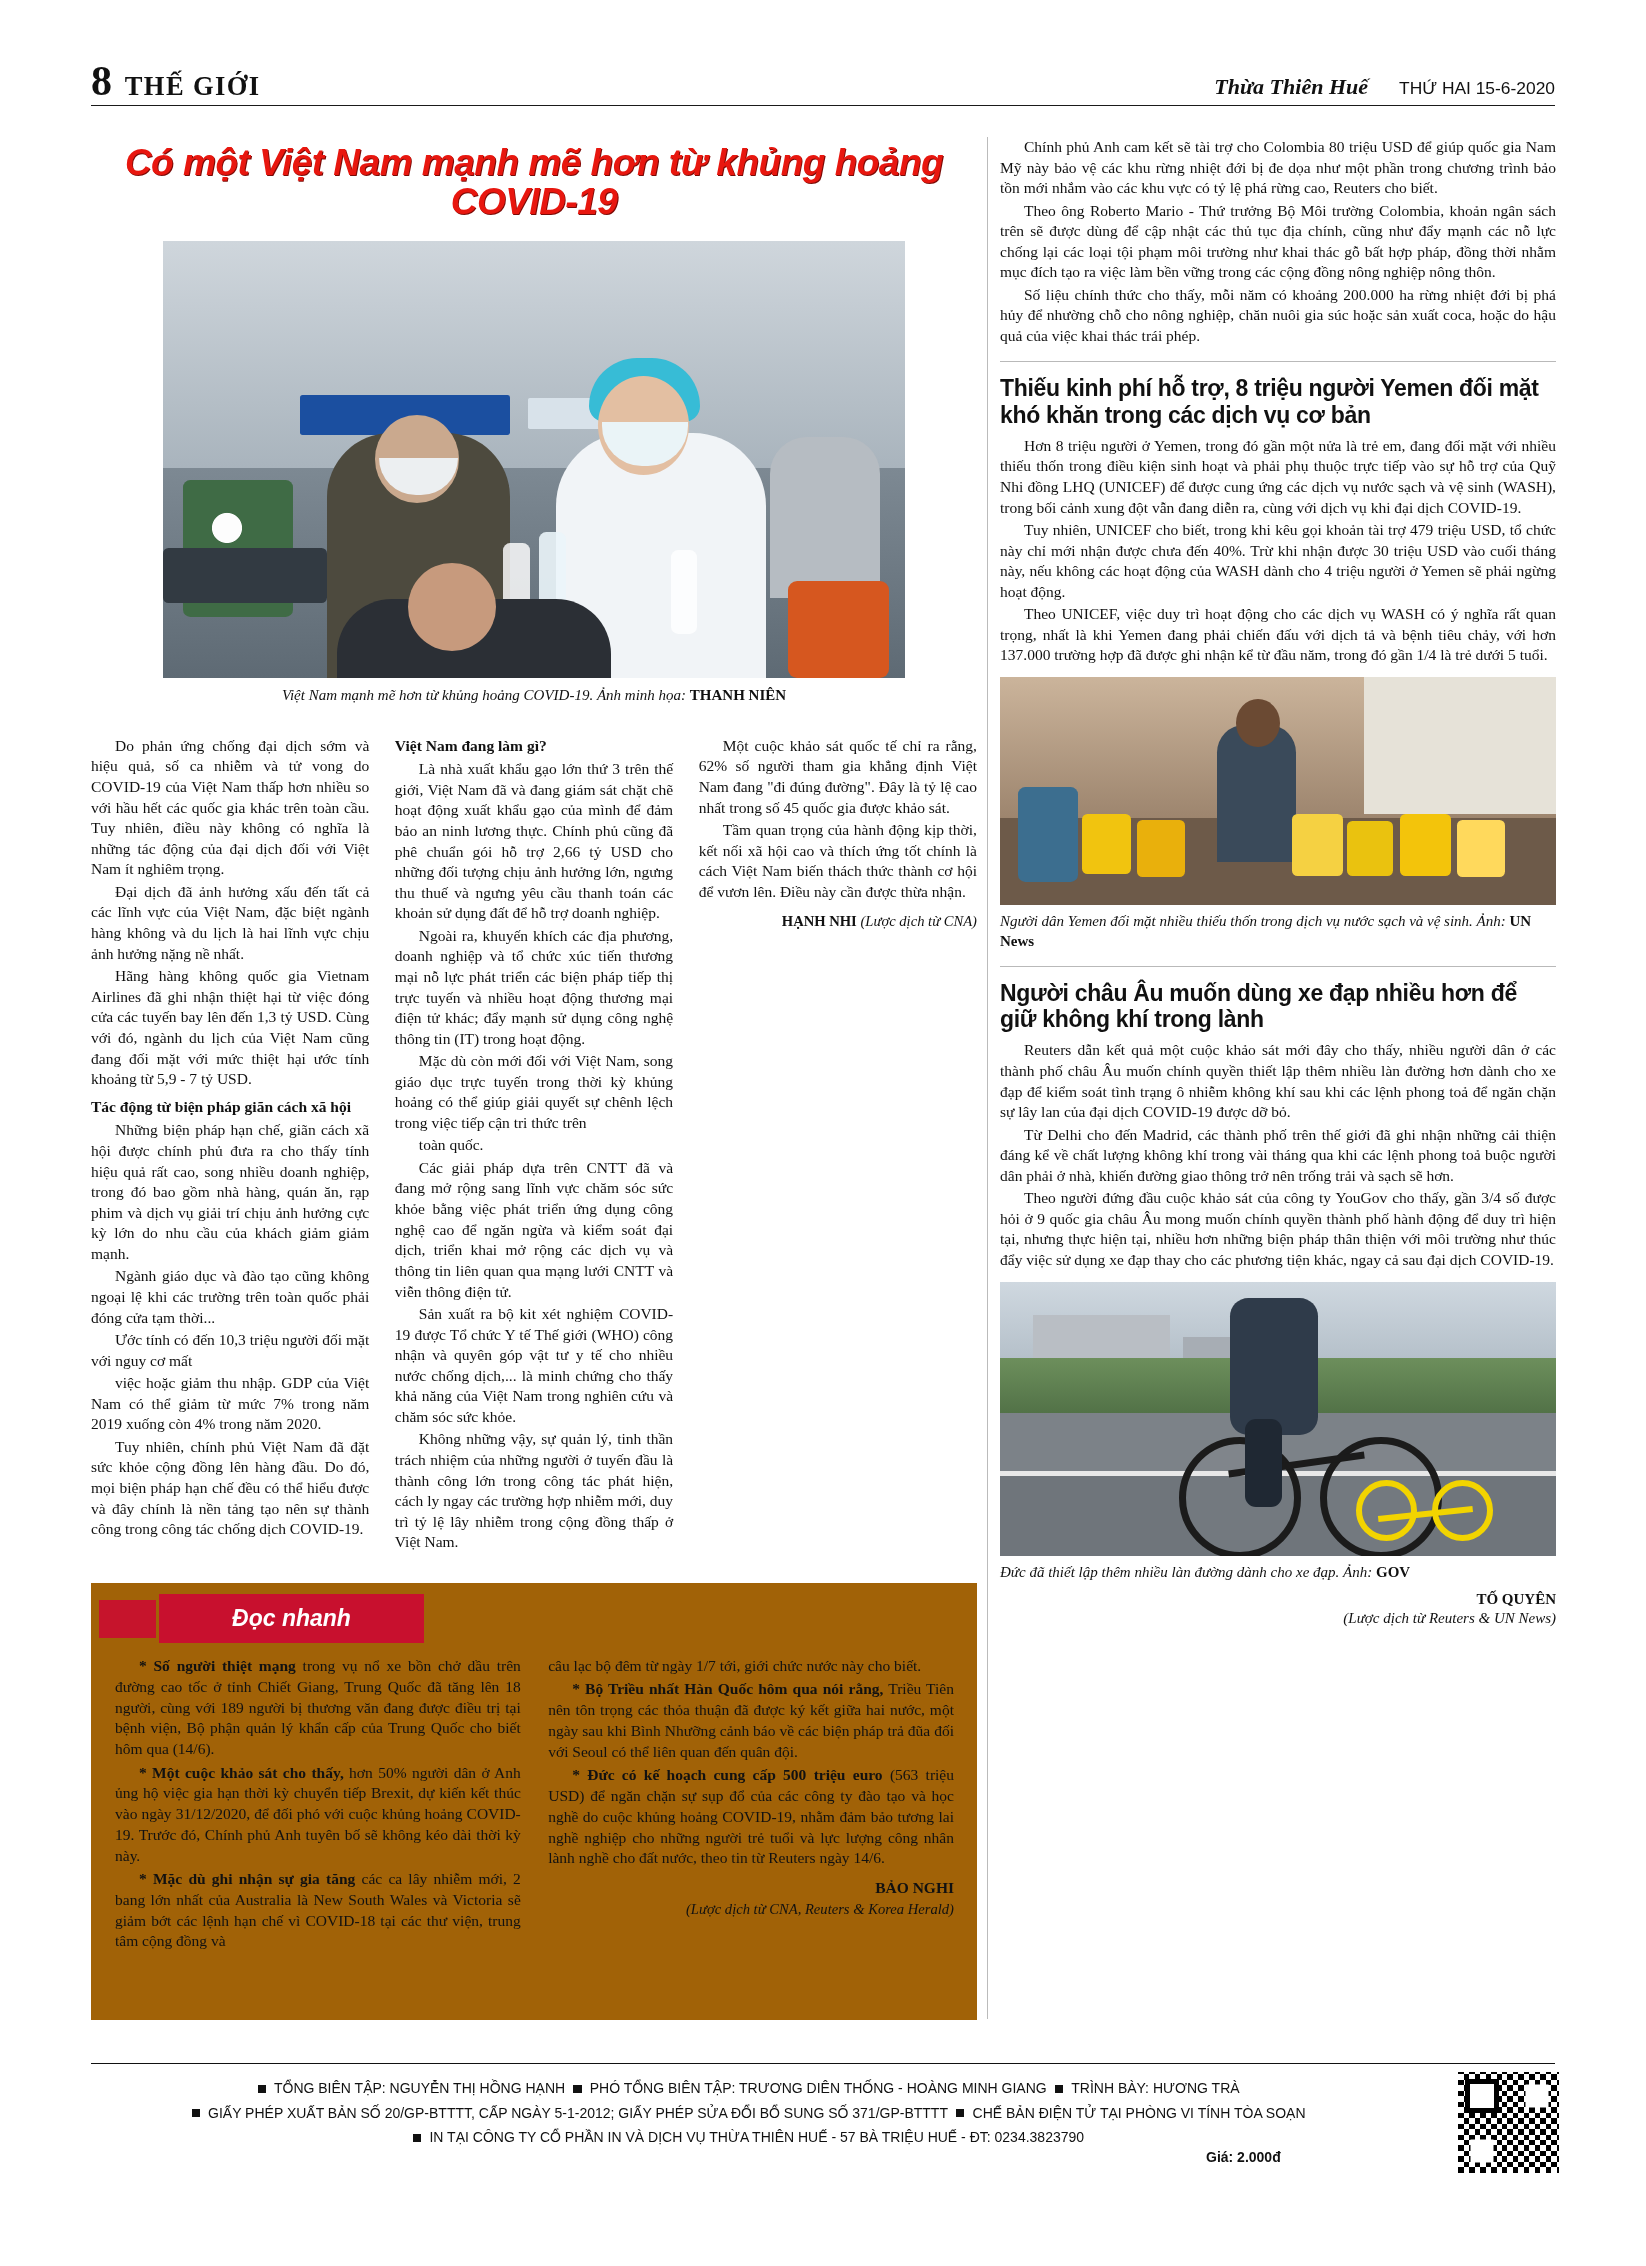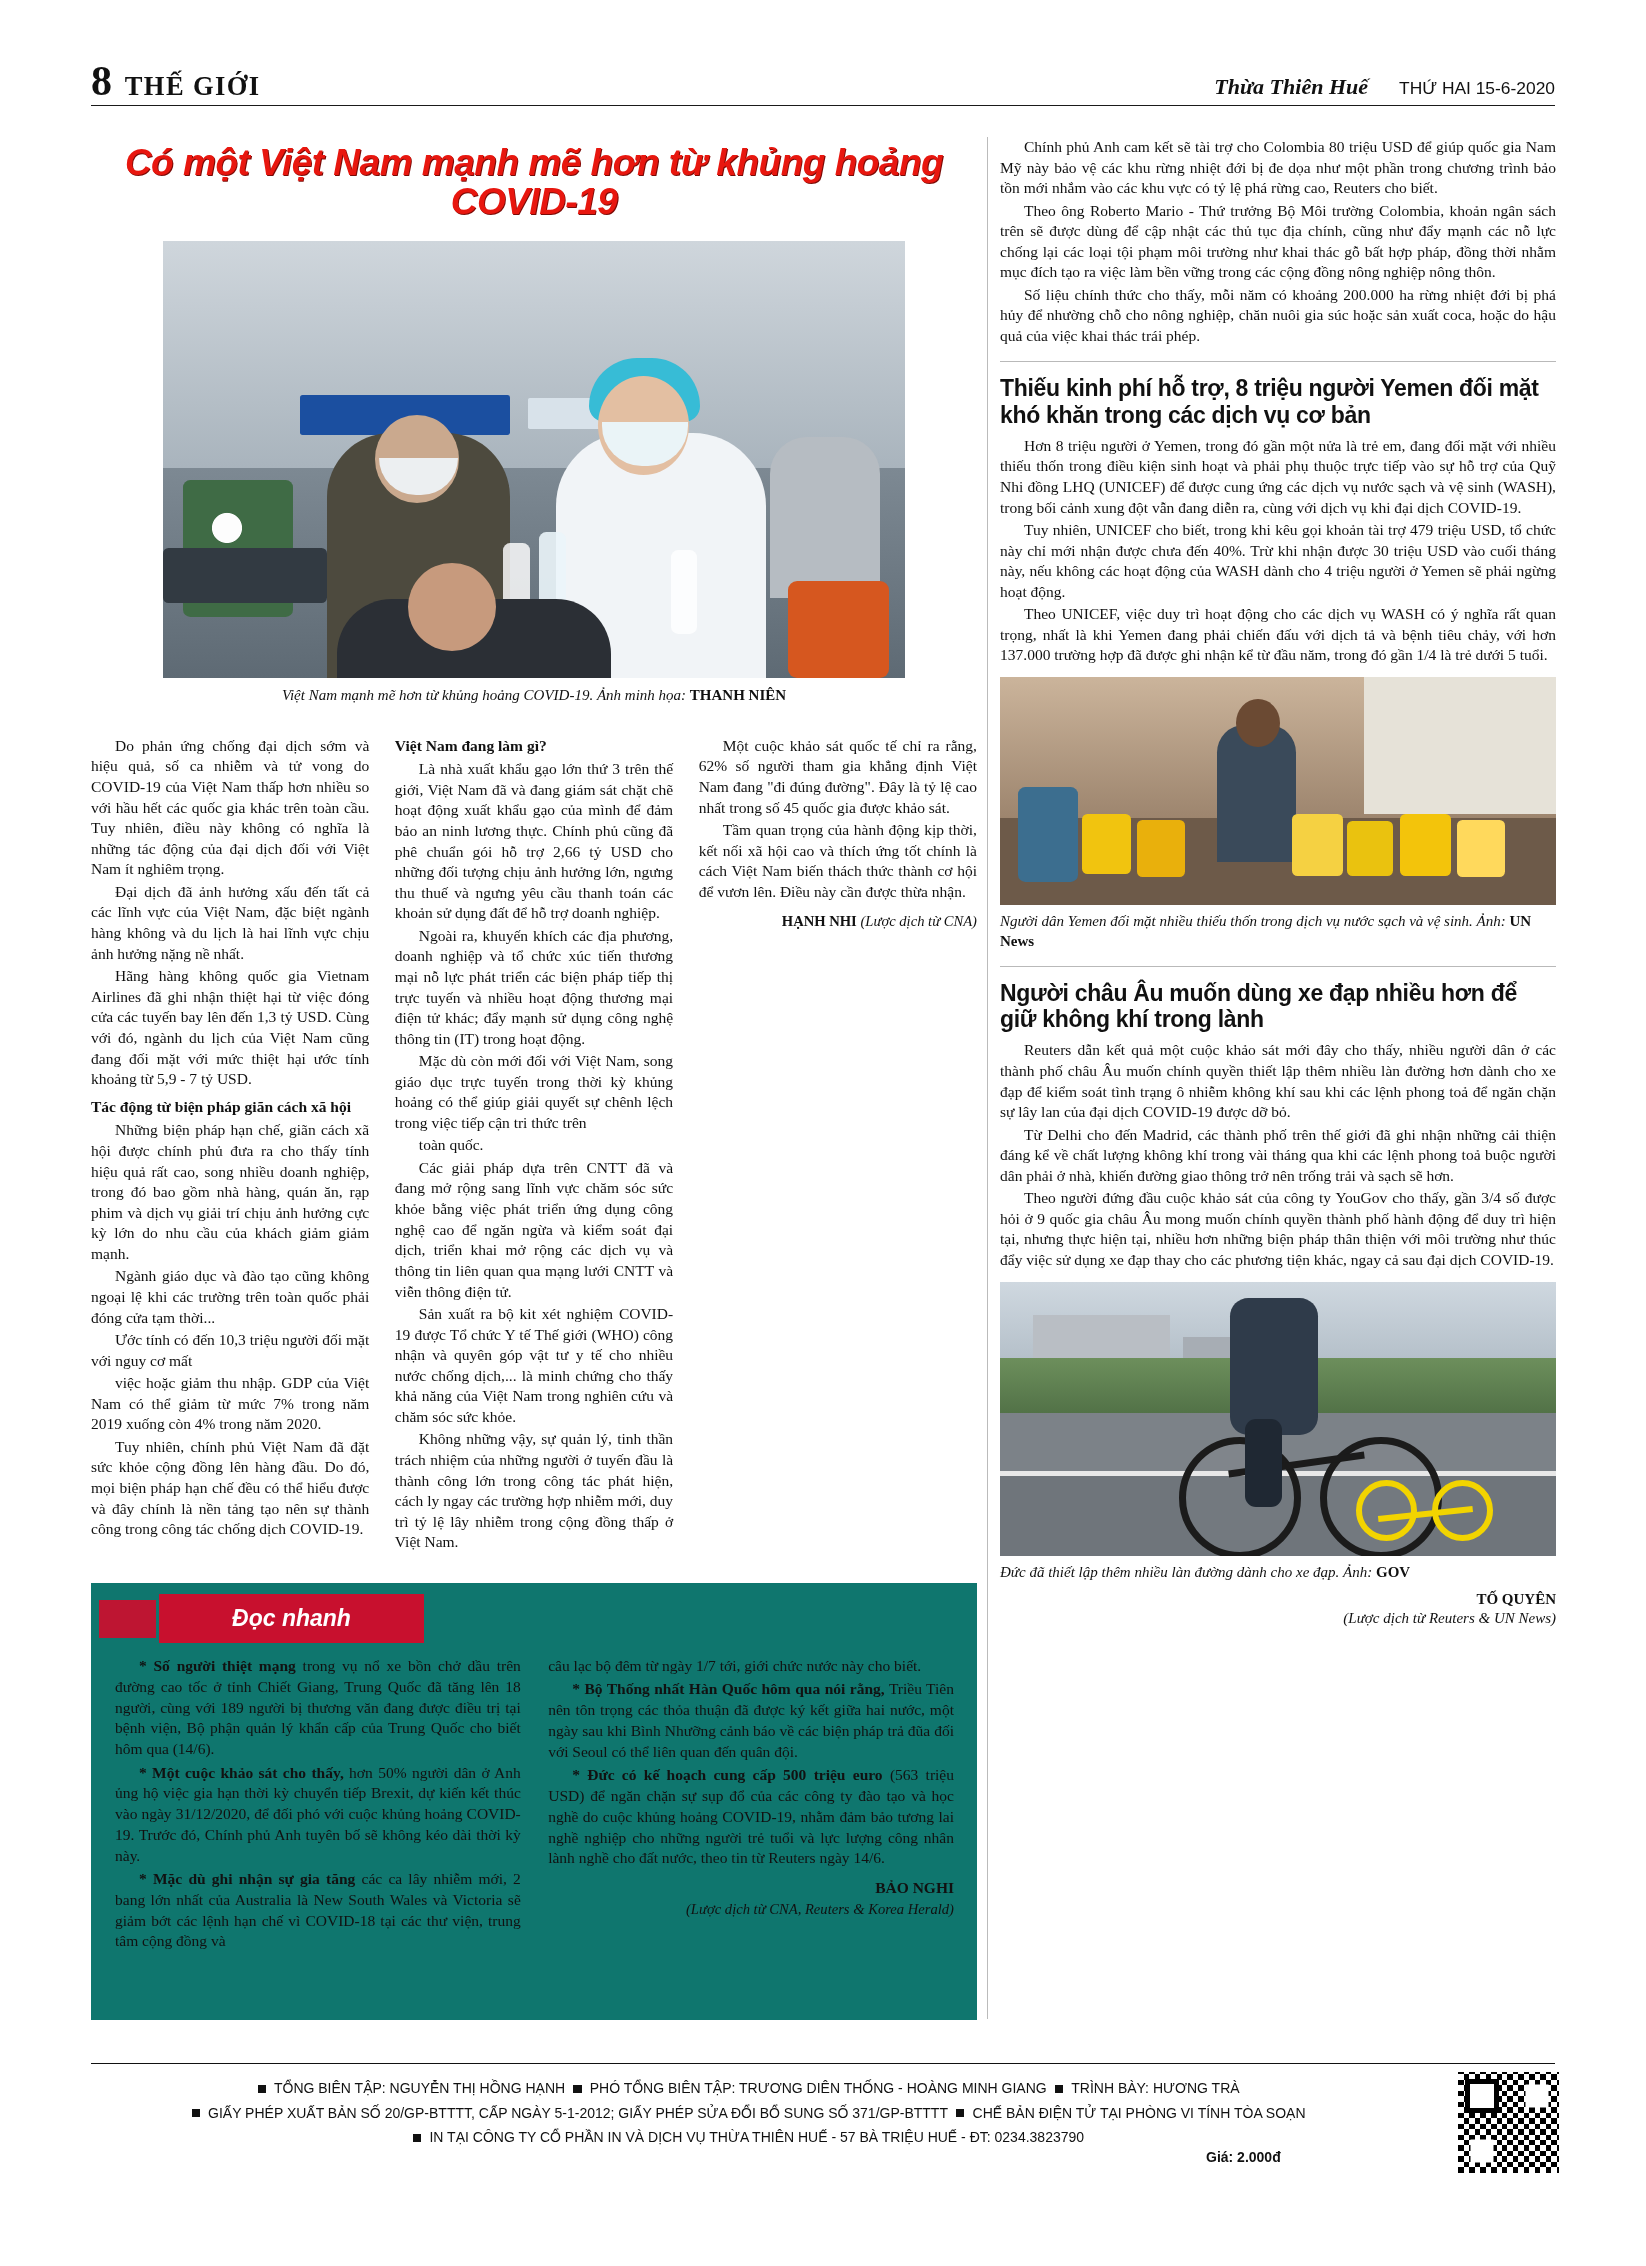--- a/index.html
+++ b/index.html
@@ -340,21 +340,21 @@
   .pb-bike-real-w2 { position:absolute; left:320px; top:155px; width:108px; height:108px; border:7.3px solid #1b1b1b; border-radius:50%; background:rgba(255,255,255,0.03); }
   .pb-bike-frame { position:absolute; left:228px; top:179px; width:137px; height:7.3px; background:#1b1b1b; transform:rotate(-8deg); }
 
   
   .quickread {
     position: absolute;
     left: 91px;
     top: 1583px;
     width: 886px;
     height: 437px;
-    background: #0f766e;
+    background: #a16207;
     box-sizing: border-box;
     padding: 0;
   }
   .qr-tagwrap {
     position: absolute;
     left: 68px;
     top: 11px;
     width: 265px;
     height: 49px;
   }
@@ -606,21 +606,21 @@
     <div class="qr-tagwrap">
       <div class="qr-tag-bar"></div>
       <div class="qr-tag"></div>
       <div class="qr-tag-text">Đọc nhanh</div>
     </div>
     <div class="qr-cols">
       <p><b>* Số người thiệt mạng</b><span> trong vụ nổ xe bồn chở dầu trên đường cao tốc ở tỉnh Chiết Giang, Trung Quốc đã tăng lên 18 người, cùng với 189 người bị thương văn đang được điều trị tại bệnh viện, Bộ phận quản lý khẩn cấp của Trung Quốc cho biết hôm qua (14/6).</span></p>
       <p><b>* Một cuộc khảo sát cho thấy,</b><span> hơn 50% người dân ở Anh ủng hộ việc gia hạn thời kỳ chuyển tiếp Brexit, dự kiến kết thúc vào ngày 31/12/2020, để đối phó với cuộc khủng hoảng COVID-19. Trước đó, Chính phủ Anh tuyên bố sẽ không kéo dài thời kỳ này.</span></p>
       <p><b>* Mặc dù ghi nhận sự gia tăng</b><span> các ca lây nhiễm mới, 2 bang lớn nhất của Australia là New South Wales và Victoria sẽ giảm bớt các lệnh hạn chế vì COVID-18 tại các thư viện, trung tâm cộng đồng và</span></p>
       <p style="text-indent:0;"><span>câu lạc bộ đêm từ ngày 1/7 tới, giới chức nước này cho biết.</span></p>
-      <p><b>* Bộ Thống nhất Hàn Quốc hôm qua nói rằng,</b><span> Triều Tiên nên tôn trọng các thỏa thuận đã được ký kết giữa hai nước, một ngày sau khi Bình Nhưỡng cảnh báo về các biện pháp trả đũa đối với Seoul có thể liên quan đến quân đội.</span></p>
+      <p><b>* Bộ Triều nhất Hàn Quốc hôm qua nói rằng,</b><span> Triều Tiên nên tôn trọng các thỏa thuận đã được ký kết giữa hai nước, một ngày sau khi Bình Nhưỡng cảnh báo về các biện pháp trả đũa đối với Seoul có thể liên quan đến quân đội.</span></p>
       <p><b>* Đức có kế hoạch cung cấp 500 triệu euro</b><span> (563 triệu USD) để ngăn chặn sự sụp đổ của các công ty đào tạo và học nghề do cuộc khủng hoảng COVID-19, nhằm đảm bảo tương lai nghề nghiệp cho những người trẻ tuổi và lực lượng công nhân lành nghề cho đất nước, theo tin từ Reuters ngày 14/6.</span></p>
       <p class="qr-byline"><b>BẢO NGHI</b><br><i>(Lược dịch từ CNA, Reuters &amp; Korea Herald)</i></p>
     </div>
   </div>
 
   <div class="footer-rule"></div>
   <div class="footer">
     <div class="line">
       <span class="sq"></span><span>TỔNG BIÊN TẬP: NGUYỄN THỊ HỒNG HẠNH</span><span class="sq"></span><span>PHÓ TỔNG BIÊN TẬP: TRƯƠNG DIÊN THỐNG - HOÀNG MINH GIANG</span><span class="sq"></span><span>TRÌNH BÀY: HƯƠNG TRÀ</span>
     </div>

